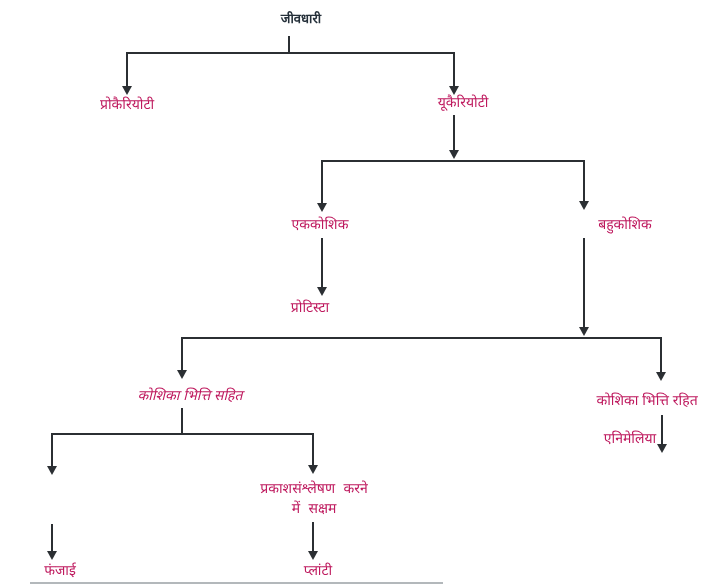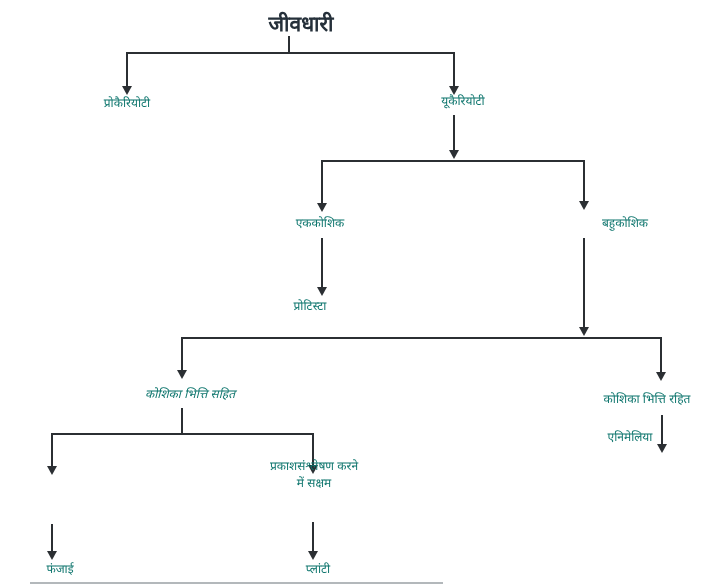--- a/index.html
+++ b/index.html
@@ -12,27 +12,27 @@
     width: 722px;
     height: 585px;
     background: #ffffff;
     overflow: hidden;
     font-family: "Liberation Sans", "DejaVu Sans", sans-serif;
   }
   .node {
     position: absolute;
     transform: translateX(-50%);
     white-space: nowrap;
-    font-size: 12px;
+    font-size: 14px;
     line-height: 1.2;
-    color: #0f766e;
+    color: #be185d;
     text-align: center;
   }
   .node.title {
-    font-size: 21px;
+    font-size: 13px;
     font-weight: bold;
     color: #25303a;
   }
   .node.twoline {
     white-space: normal;
     line-height: 1.45;
   }
   .vline {
     position: absolute;
     width: 2px;
@@ -109,21 +109,21 @@
   <div class="node" style="left:630px; top:430px;">एनिमेलिया</div>
 
   <div class="vline" style="left:181px; top:408px; height:27px;"></div>
   <div class="hline" style="left:51px; top:433px; width:262px;"></div>
 
   <div class="vline" style="left:51px; top:433px; height:34px;"></div>
   <div class="arrowhead" style="left:47px; top:466px;"></div>
 
   <div class="vline" style="left:312px; top:433px; height:33px;"></div>
   <div class="arrowhead" style="left:308px; top:465px;"></div>
-  <div class="node twoline" style="left:314px; top:458px;">
+  <div class="node twoline" style="left:314px; top:479px;font-family:Liberation Mono, monospace;">
     <span>प्रकाशसंश्लेषण करने</span><br>
     <span>में सक्षम</span>
   </div>
 
   <div class="vline" style="left:51px; top:524px; height:28px;"></div>
   <div class="arrowhead" style="left:47px; top:551px;"></div>
   <div class="node" style="left:38px; top:562px;margin-left:22px;">फंजाई</div>
 
   <div class="vline" style="left:312px; top:522px; height:30px;"></div>
   <div class="arrowhead" style="left:308px; top:551px;"></div>

